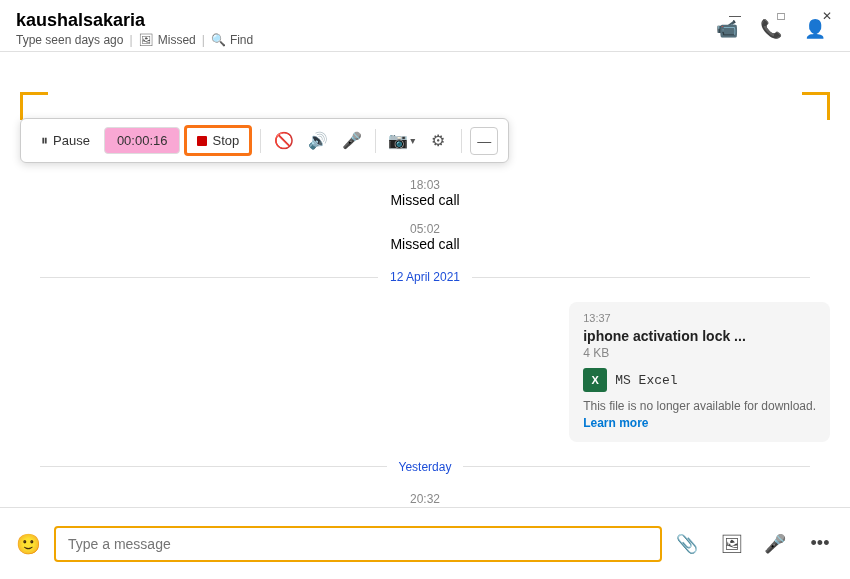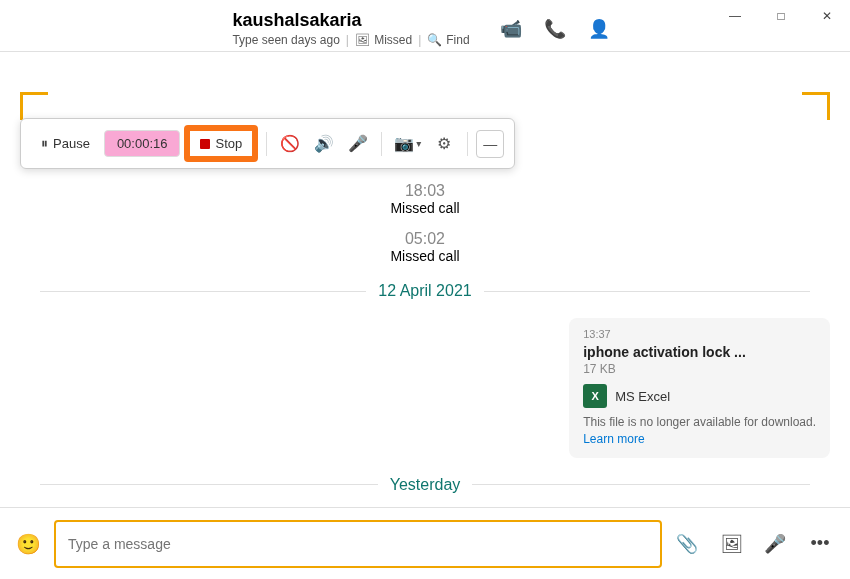--- a/index.html
+++ b/index.html
@@ -9,21 +9,21 @@
       width: 850px;
       height: 579px;
       overflow: hidden;
       position: relative;
     }
 
     
     .header {
       display: flex;
       align-items: center;
-      justify-content: center;
+      justify-content: space-between;
       padding: 10px 16px 4px 16px;
       border-bottom: 1px solid #e0e0e0;
       gap: 24px;
     }
     .header-left {}
     .header-title {
       font-size: 18px;
       font-weight: 600;
       color: #000;
     }
@@ -85,21 +85,21 @@
       padding: 5px 12px;
       font-size: 13px;
       color: #333;
       border: 1px solid #ddd;
       border-radius: 4px;
       background: #f9a8d4;
     }
     .rec-stop-btn {
       display: flex; align-items: center; gap: 5px;
       padding: 5px 10px;
-      border: 6px solid #f97316;
+      border: 3px solid #f97316;
       border-radius: 4px;
       cursor: pointer;
       font-size: 13px;
       background: transparent;
       color: #333;
     }
     .stop-dot {
       width: 10px; height: 10px;
       background: #c00;
       border-radius: 1px;
@@ -143,37 +143,37 @@
 
     .date-divider {
       display: flex; align-items: center;
       margin: 14px 40px;
       gap: 12px;
     }
     .date-divider::before, .date-divider::after {
       content: ''; flex: 1; height: 1px; background: #e0e0e0;
     }
     .date-divider span {
-      font-size: 16px; color: #0f766e;
+      font-size: 12px; color: #1d4ed8;
       white-space: nowrap;
     }
 
     .message-group {
       display: flex;
       flex-direction: column;
       align-items: center;
       margin: 6px 0;
     }
 
     .missed-call-block {
       text-align: center;
       margin: 4px 0;
     }
     .missed-call-time {
-      font-size: 16px; color: #888;
+      font-size: 12px; color: #888;
     }
     .missed-call-label {
       font-size: 14px; font-weight: 500; color: #000000;
     }
 
     
     .message-right {
       display: flex;
       justify-content: flex-end;
       padding: 4px 20px;
@@ -204,29 +204,30 @@
       margin-bottom: 6px;
     }
     .excel-icon {
       width: 24px; height: 24px;
       background: #1d6f42;
       border-radius: 3px;
       display: flex; align-items: center; justify-content: center;
       color: #fff; font-size: 11px; font-weight: bold;
     }
     .file-type-label {
-      font-size: 13px; color: #333;
+      font-size: 13px; color: #333; font-family: Liberation Mono, monospace;
     }
     .file-notice {
       font-size: 12px; color: #666;
       line-height: 1.4;
     }
     .learn-more {
       color: #0078d4; cursor: pointer; text-decoration: none;
       font-size: 12px;
+      font-weight: bold;
     }
 
     
     .bracket-left {
       position: absolute;
       left: 20px;
       width: 28px; height: 28px;
       border-left: 3px solid #f0a500;
       border-top: 3px solid #f0a500;
     }
@@ -250,21 +251,21 @@
       gap: 8px;
     }
     .emoji-btn {
       width: 34px; height: 34px;
       border: none; background: transparent;
       cursor: pointer; font-size: 20px;
       display: flex; align-items: center; justify-content: center;
     }
     .msg-input {
       flex: 1;
-      height: 48px;
+      height: 36px;
       border: 2px solid #f0a500;
       border-radius: 4px;
       padding: 0 12px;
       font-size: 14px;
       outline: none;
       color: #888;
     }
     .input-action-btn {
       width: 36px; height: 36px;
       border: none; background: transparent;
@@ -392,21 +393,21 @@
   </div>
 
   <div class="date-divider">
     <span>12 April 2021</span>
   </div>
 
   <div class="message-right">
     <div class="message-bubble">
       <div class="message-time">13:37</div>
       <div class="file-title">iphone activation lock ...</div>
-      <div class="file-size">17 KB</div>
+      <div class="file-size">4 KB</div>
       <div class="file-type-row">
         <div class="excel-icon">X</div>
         <span class="file-type-label">MS Excel</span>
       </div>
       <div class="file-notice">
         <span>This file is no longer available for download.</span><br>
         <a class="learn-more">Learn more</a>
       </div>
     </div>
   </div>

